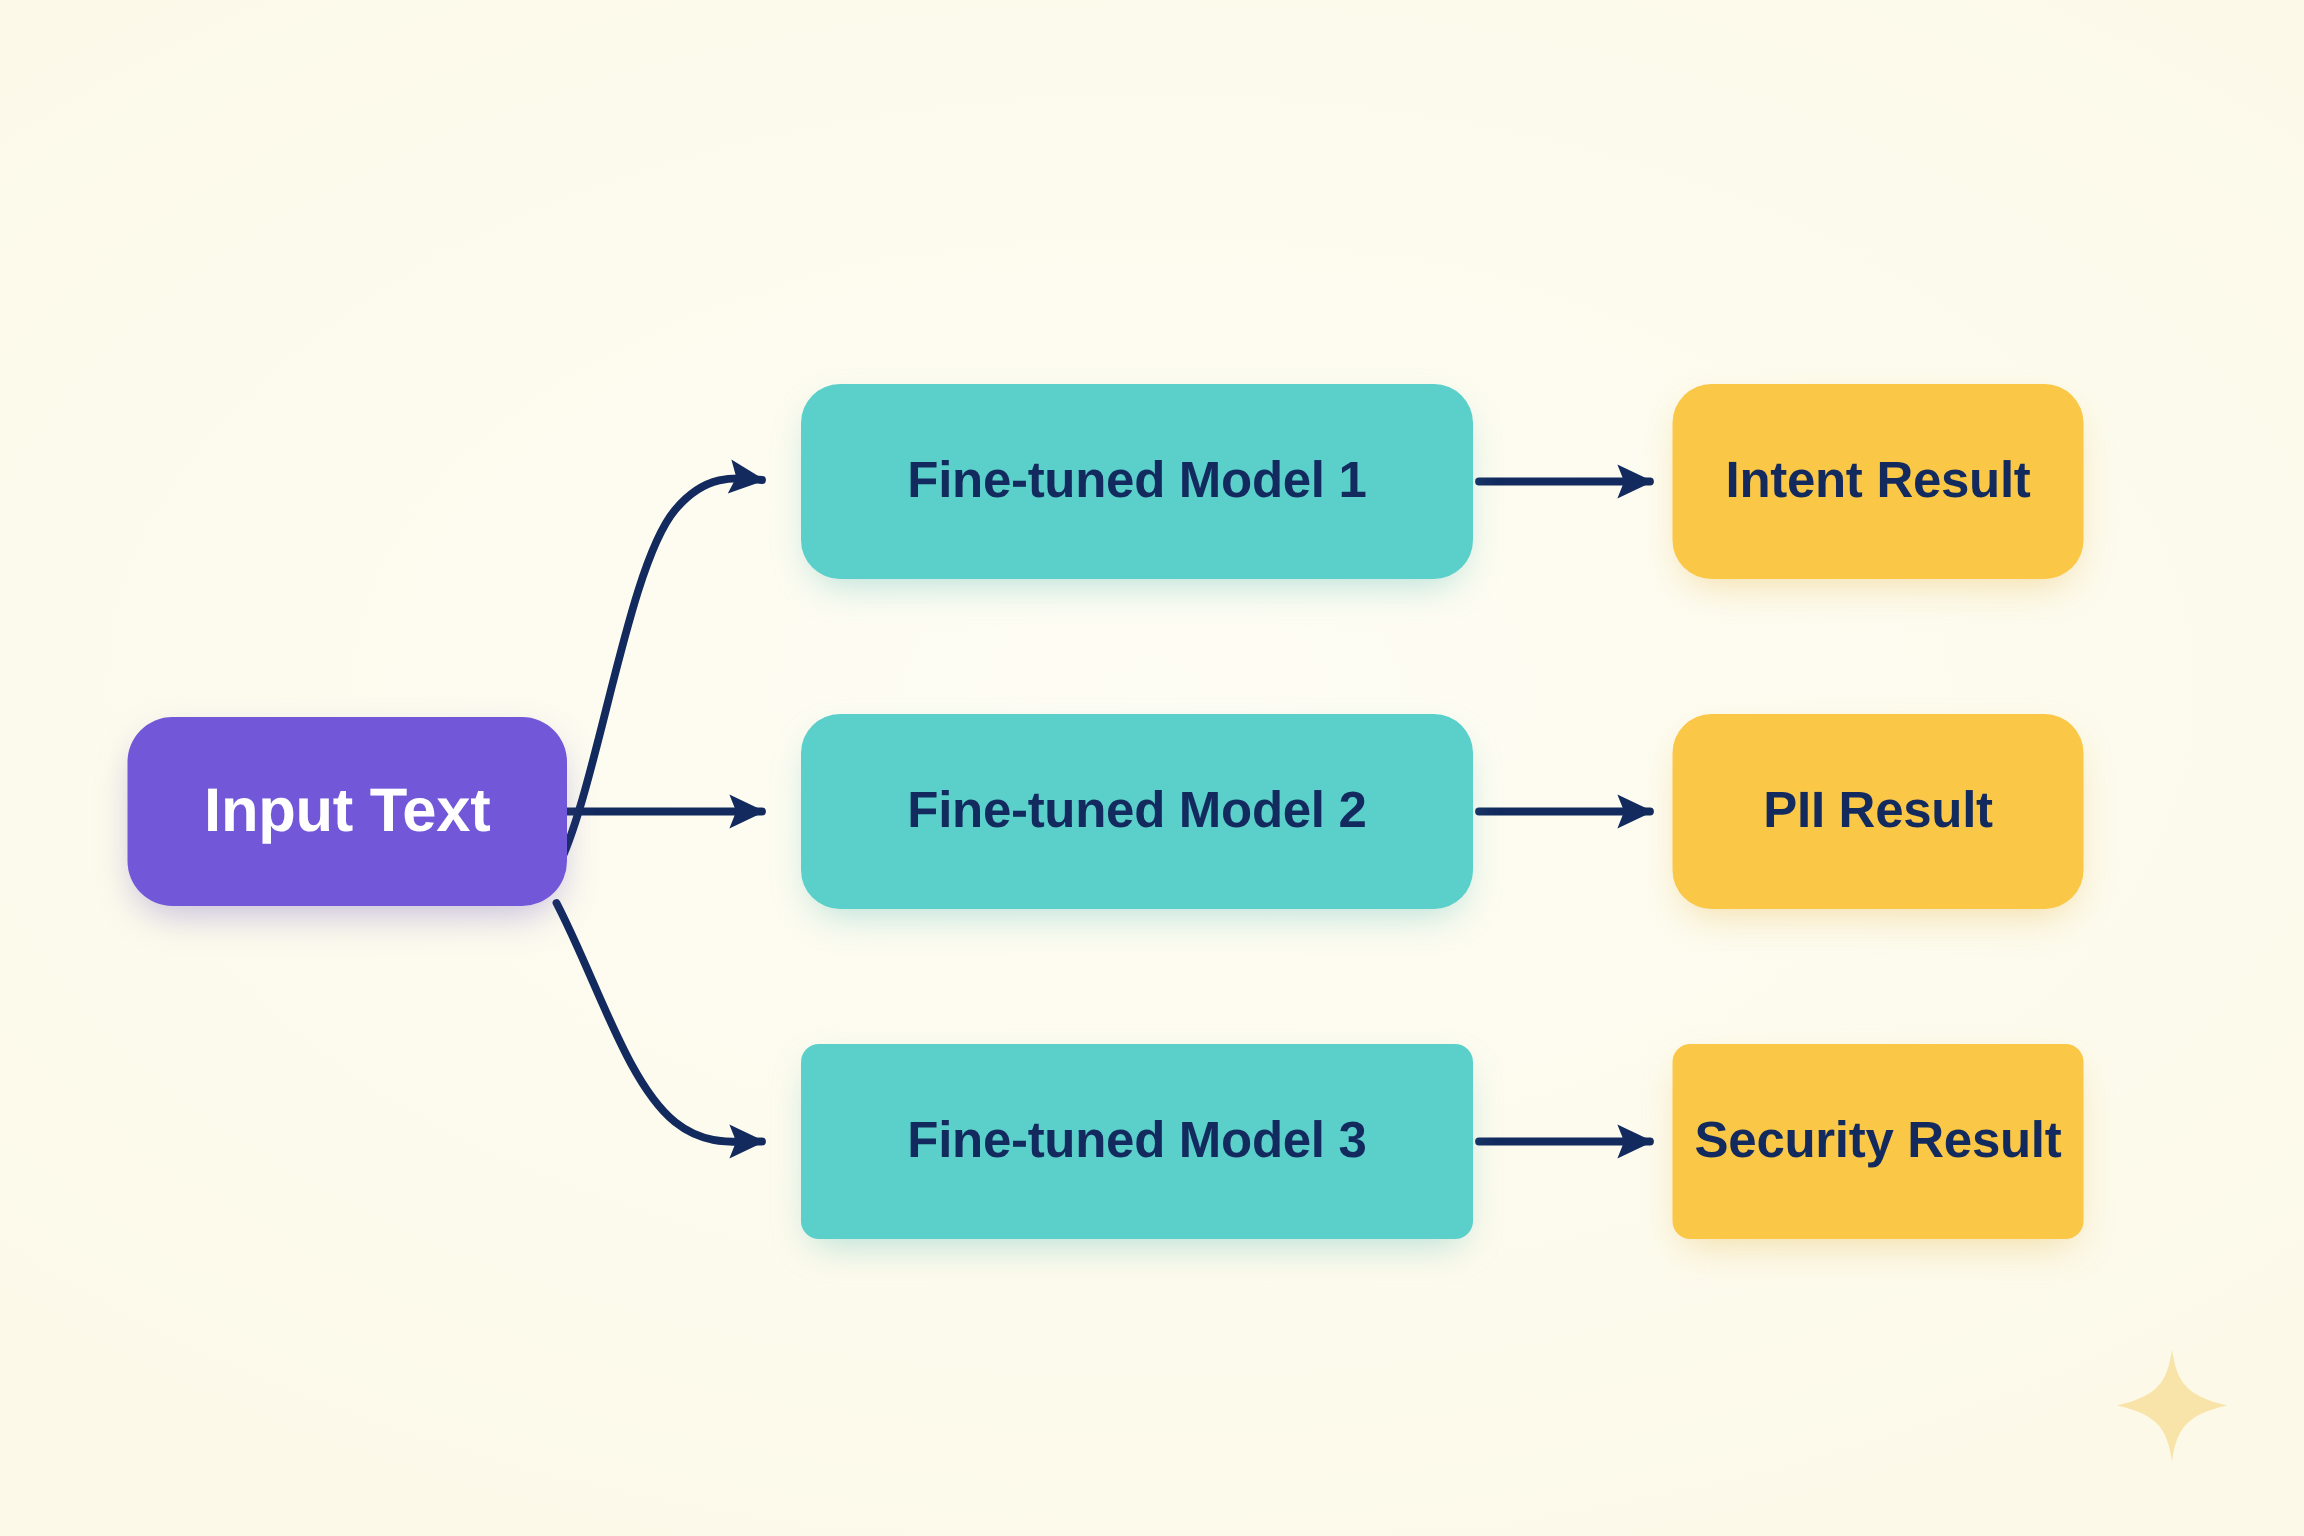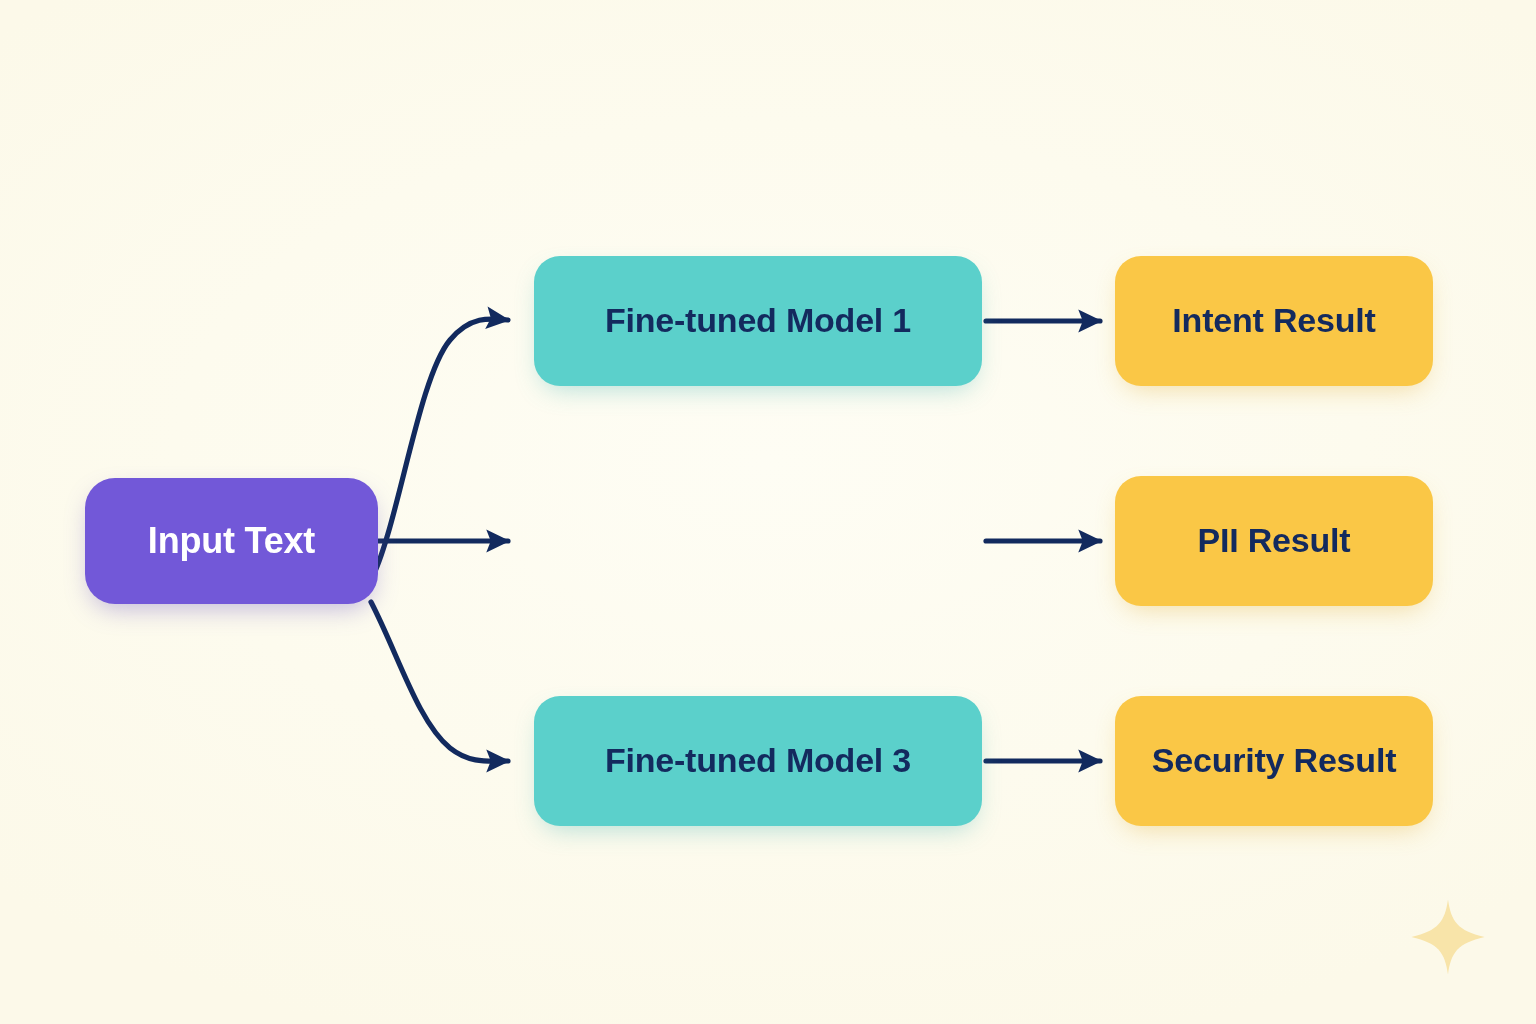--- a/index.html
+++ b/index.html
@@ -58,50 +58,50 @@
     left: 85px;
     top: 478px;
     width: 293px;
     height: 126px;
     background: #7258d8;
     border-radius: 30px;
     box-shadow: 0 10px 26px -6px rgba(100, 80, 190, 0.40);
   }
   .node.input .node-label {
     color: #ffffff;
-    font-size: 36px;
+    font-size: 41px;
   }
 
   .node.model {
     left: 534px;
     width: 448px;
     height: 130px;
     background: #5bd0cb;
     box-shadow: 0 10px 26px -8px rgba(70, 180, 178, 0.42);
   }
   .node.model .node-label {
     color: #132a5e;
     font-size: 34px;
   }
 
   .node.result {
     left: 1115px;
-    width: 318px;
+    width: 274px;
     height: 130px;
     background: #fac746;
     box-shadow: 0 10px 26px -8px rgba(226, 176, 52, 0.42);
   }
   .node.result .node-label {
     color: #132a5e;
     font-size: 34px;
   }
 
   .row1 { top: 256px; }
   .row2 { top: 476px; }
-  .row3 { top: 696px; }
+  .row3 { top: 696px; border-radius: 12px; }
 </style>
 </head>
 <body>
 
 <div id="canvas">
 
   <svg id="edges" viewBox="0 0 1536 1024" xmlns="http://www.w3.org/2000/svg">
     <defs>
       <marker id="arrowhead" viewBox="0 0 10 10" refX="8.6" refY="5" markerWidth="5.1" markerHeight="5.1" orient="auto-start-reverse" markerUnits="strokeWidth">
         <path d="M 0.4 0.7 L 9.4 5 L 0.4 9.3 L 2.1 5 Z" fill="#122a5e"></path>
@@ -125,20 +125,23 @@
     <path d="M50 2 C54 30 62 42 97 50 C62 58 54 70 50 98 C46 70 38 58 3 50 C38 42 46 30 50 2 Z" fill="#f8e4a9"></path>
   </svg>
 
   <div class="node input">
     <span class="node-label">Input Text</span>
   </div>
 
   <div class="node model row1">
     <span class="node-label">Fine-tuned Model 1</span>
   </div>
+  <div class="node model row2">
+    <span class="node-label">Fine-tuned Model 2</span>
+  </div>
   <div class="node model row3">
     <span class="node-label">Fine-tuned Model 3</span>
   </div>
 
   <div class="node result row1">
     <span class="node-label">Intent Result</span>
   </div>
   <div class="node result row3">
     <span class="node-label">Security Result</span>
   </div>

